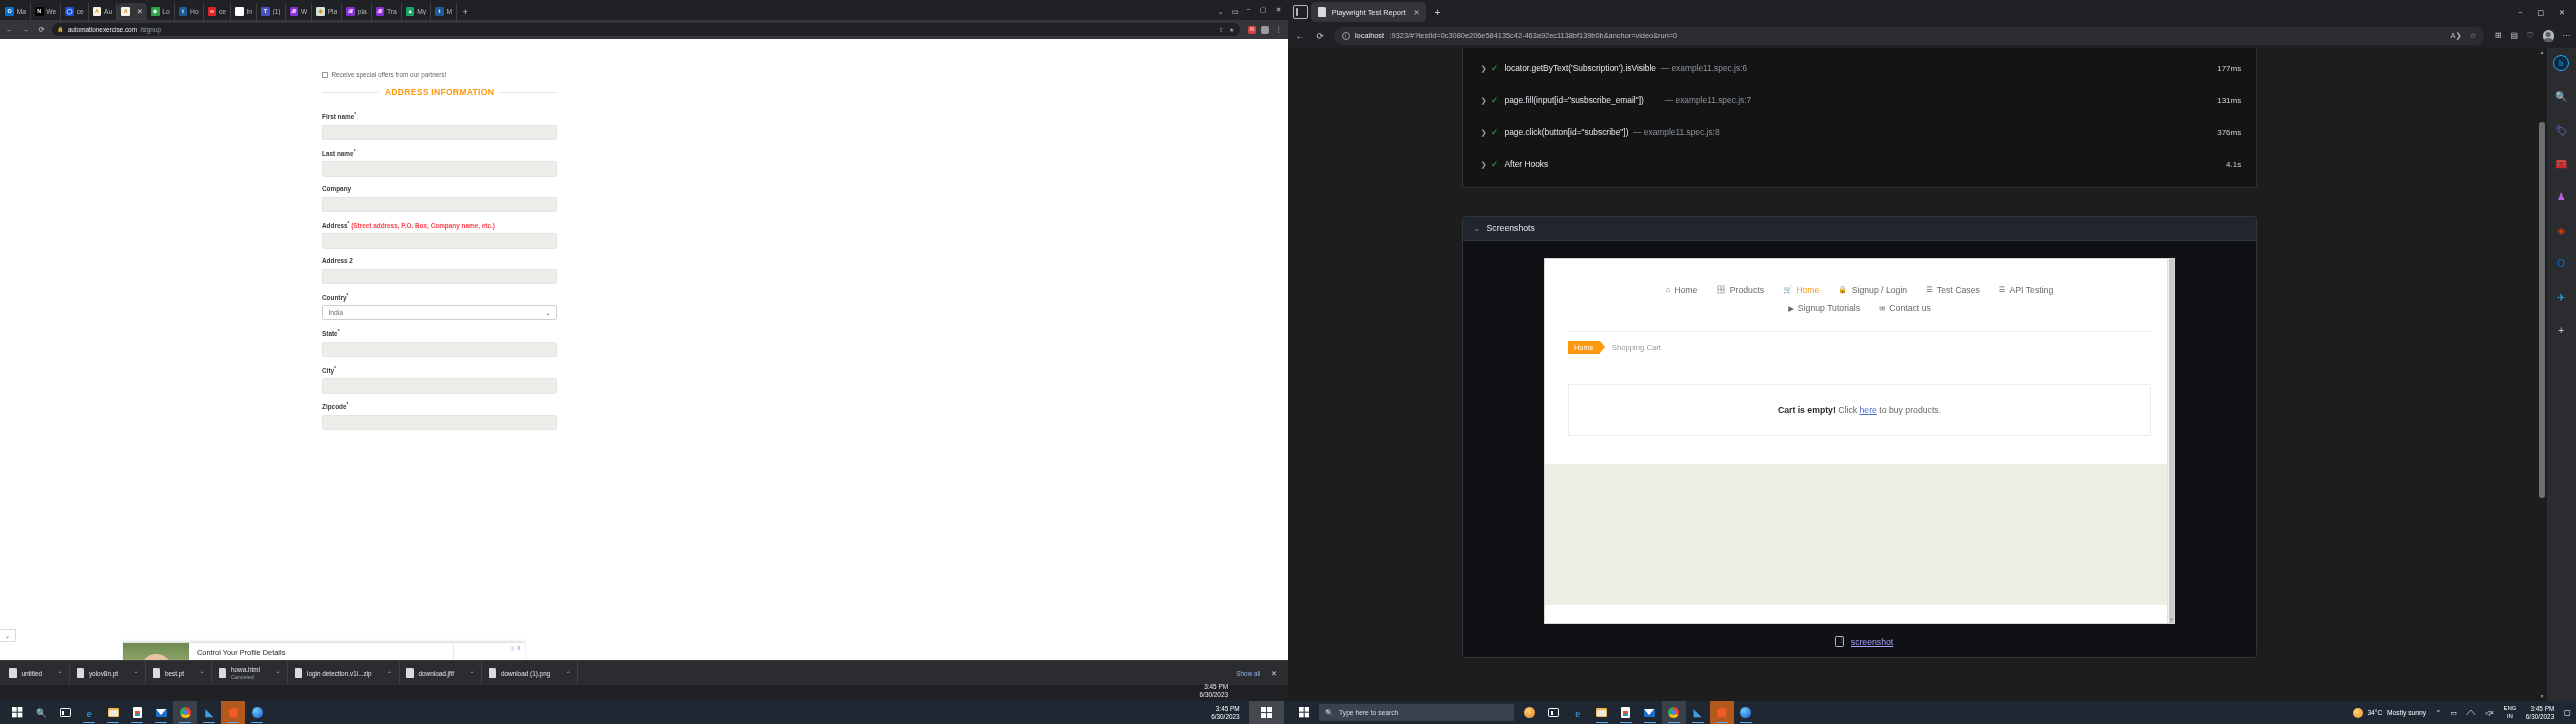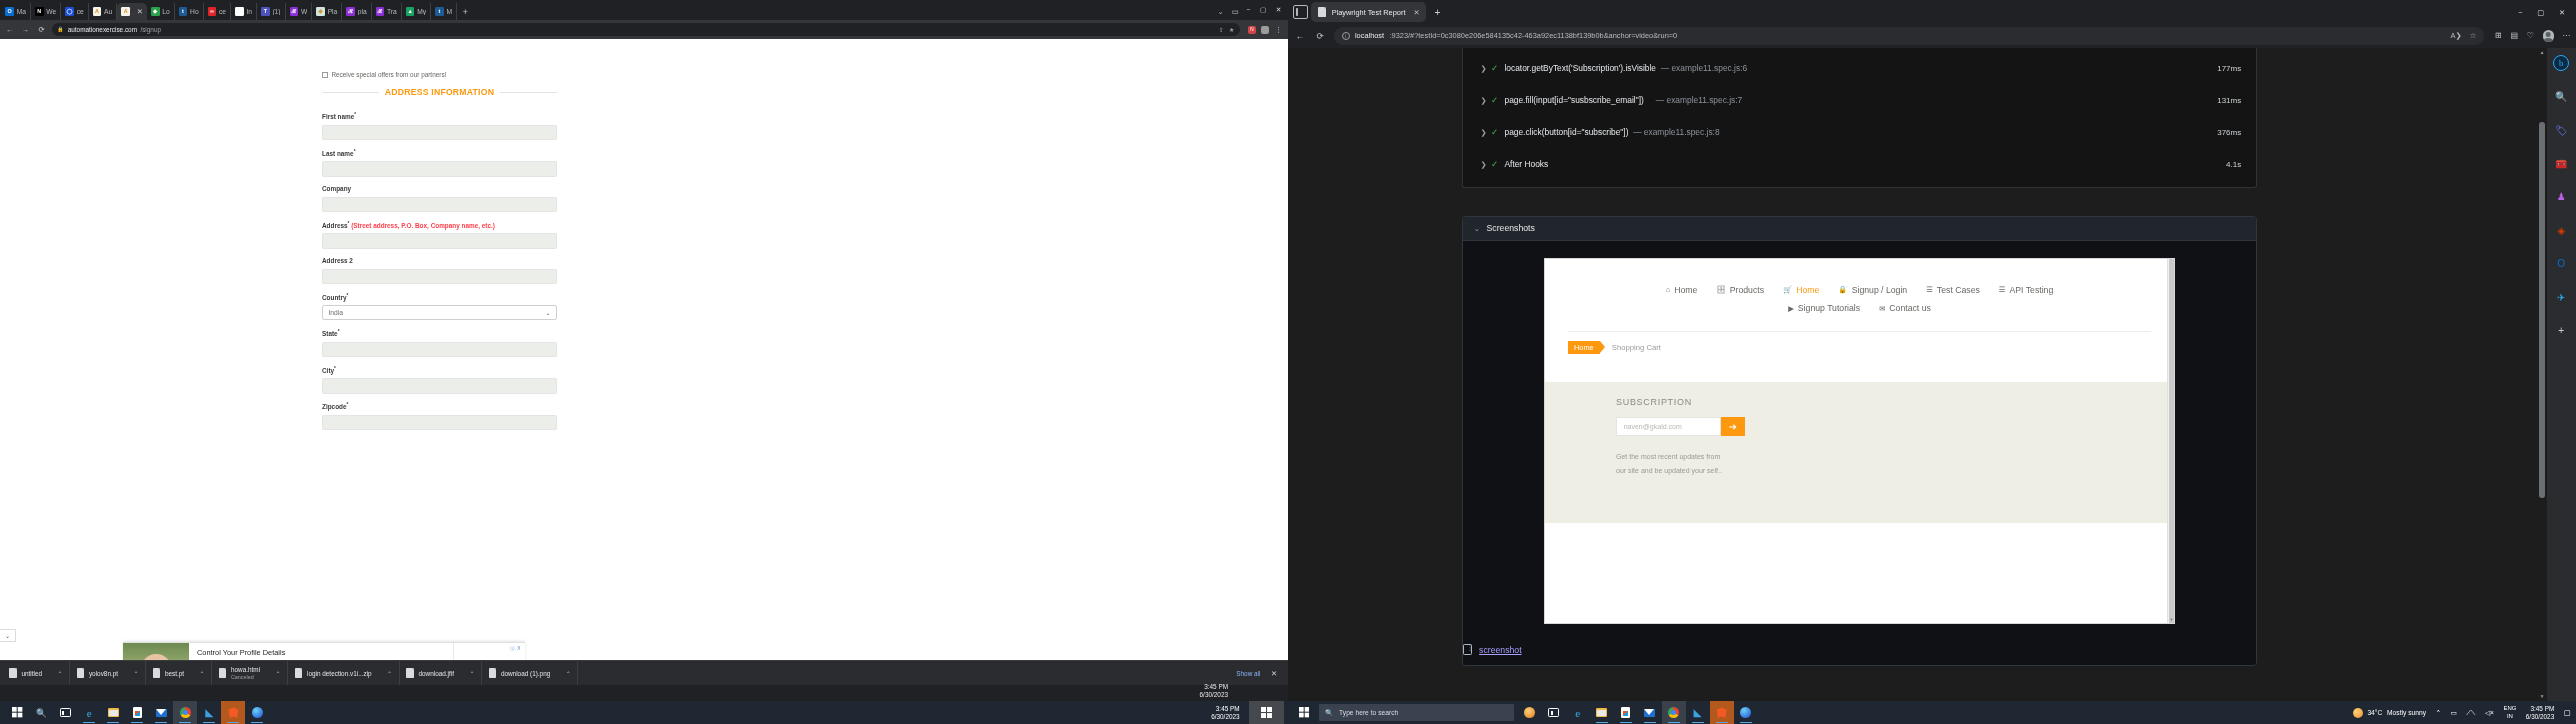--- a/index.html
+++ b/index.html
@@ -359,21 +359,21 @@
     flex: 1 1 auto; background: #fff; border: 0.7px solid #e4e4e0;
     display: flex; align-items: center; padding: 0 6.7px;
     font-size: 7px; color: #b8b8b2;
   }
   .ae-sub-btn {
     width: 24px; background: #fe980f; color: #fff; display: flex;
     align-items: center; justify-content: center; font-size: 9.4px;
   }
   .ae-sub-note { font-size: 7px; color: #9a9a92; line-height: 1.9; }
 
-  .pw-attach { margin-top: 20px; display: flex; align-items: center; gap: 6.7px; padding-left: 0; }
+  .pw-attach { margin-top: 12px; display: flex; align-items: center; gap: 6.7px; padding-left: 9px; justify-content: center; }
   .pw-attach .aico {
     width: 9.4px; height: 11.4px; border: 0.8px solid #b0b6bd; border-radius: 1.3px;
     position: relative;
   }
   .pw-attach .aico::after {
     content: "⋮"; position: absolute; left: 2.7px; top: -0.7px; font-size: 6.7px; color: #b0b6bd;
   }
   .pw-attach a { color: #a9a0ff; font-size: 8.7px; text-decoration: underline; }
 
   .edge-scrollbar {
@@ -778,21 +778,21 @@
                   <span class="chev">❯</span>
                   <span class="tick">✓</span>
                   <span class="sname">locator.getByText('Subscription').isVisible</span>
                   <span class="sloc" style="margin-left: 4.7px;">— example11.spec.js:6</span>
                   <span class="sdur">177ms</span>
                 </div>
                 <div class="pw-step">
                   <span class="chev">❯</span>
                   <span class="tick">✓</span>
                   <span class="sname">page.fill(input[id="susbscribe_email"])</span>
-                  <span class="sloc" style="margin-left: 12px;">— example11.spec.js:7</span>
+                  <span class="sloc" style="margin-left: 21px;">— example11.spec.js:7</span>
                   <span class="sdur">131ms</span>
                 </div>
                 <div class="pw-step">
                   <span class="chev">❯</span>
                   <span class="tick">✓</span>
                   <span class="sname">page.click(button[id="subscribe"])</span>
                   <span class="sloc" style="margin-left: 4.7px;">— example11.spec.js:8</span>
                   <span class="sdur">376ms</span>
                 </div>
                 <div class="pw-step">
@@ -853,35 +853,25 @@
                         </div>
                     </div>
                   </div>
 
                   <div class="ae-crumb-sep"></div>
                   <div class="ae-crumb">
                     <span class="home">Home</span>
                     <span class="cur">Shopping Cart</span>
                   </div>
 
+                  <div class="ae-cartbox">
+                    <span><b>Cart is empty!</b><span> Click </span><a>here</a><span> to buy products.</span></span>
+                  </div>
 
                   <div class="ae-footer">
-                    <div class="ae-sub">
-                      <div class="ae-sub-title">SUBSCRIPTION</div>
-                      <div class="ae-sub-row">
-                        <div class="ae-sub-input">
-                          <span>naven@gkald.com</span>
-                        </div>
-                        <div class="ae-sub-btn">➔</div>
-                      </div>
-                      <div class="ae-sub-note">
-                        <div>Get the most recent updates from</div>
-                        <div>our site and be updated your self..</div>
-                      </div>
-                    </div>
                   </div>
 
                   <div class="shot-scroll">
                     <span class="ar" style="top:0.7px">▲</span>
                     <div class="thumb"></div>
                     <span class="ar" style="bottom:0.7px">▼</span>
                   </div>
                 </div>
               </div>
 

